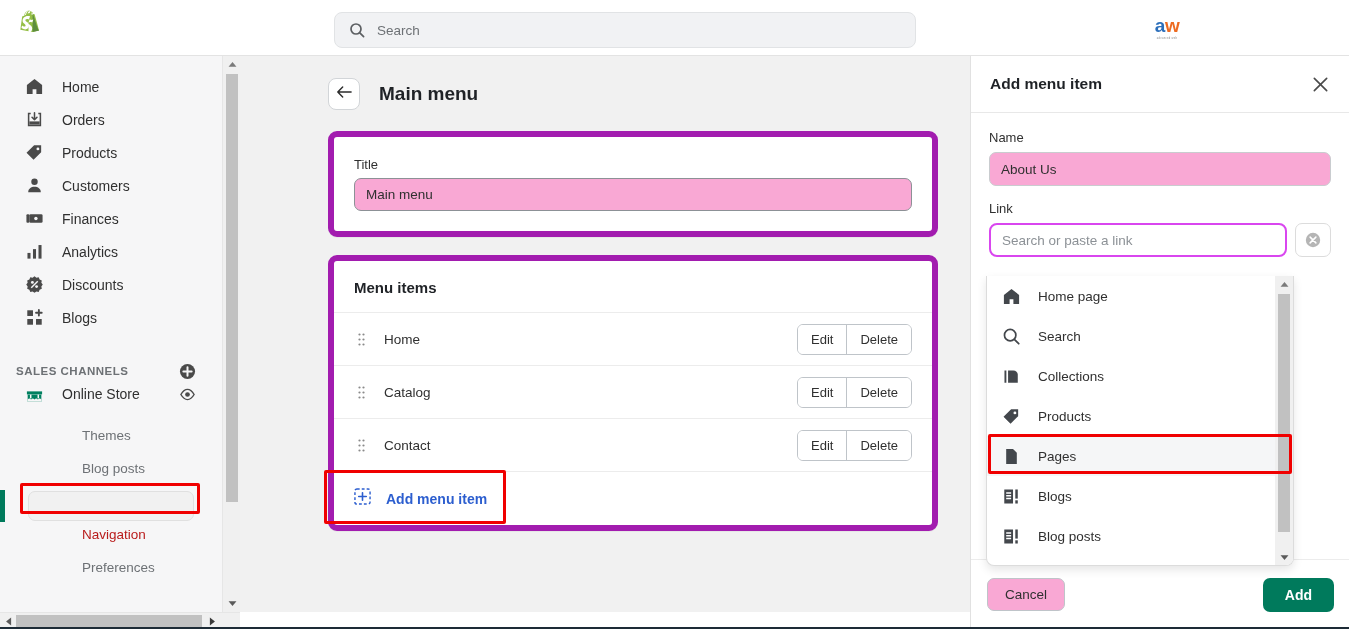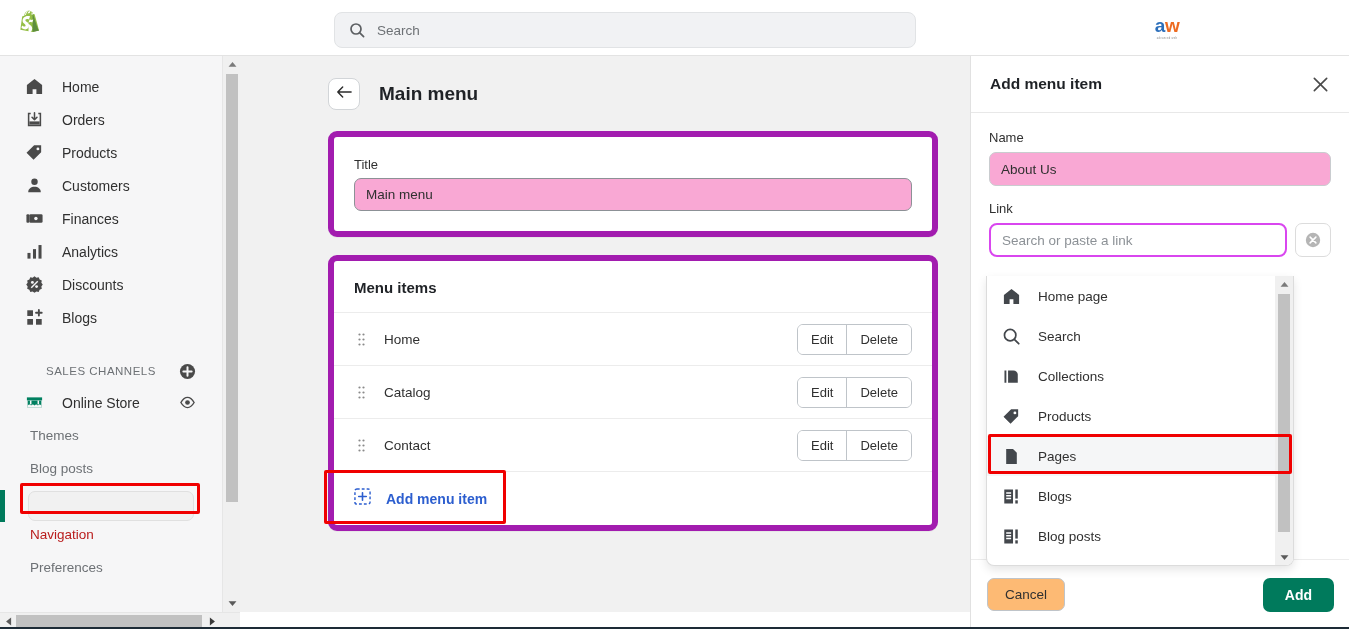--- a/index.html
+++ b/index.html
@@ -45,33 +45,33 @@
   }
   .nav-item .lbl { line-height: 1; }
   .ico { width: 20px; height: 20px; display: inline-flex; align-items: center; justify-content: center; flex: 0 0 20px; }
   .ico svg { display: block; }
 
   .section-head {
     display: flex; align-items: center; justify-content: space-between;
     padding: 0 26px 0 16px; height: 30px; margin-top: 22px;
   }
   .section-head .st {
-    font-size: 11.5px; color: #6d7175; letter-spacing: .5px; font-weight: 400; margin-left: 30px;
+    font-size: 11.5px; color: #6d7175; letter-spacing: .5px; font-weight: 700;
   }
   .round-plus { width: 17px; height: 17px; cursor: pointer; }
 
   .channel-row {
-    display: flex; align-items: center; height: 33px; padding: 0 26px 0 24px; gap: 18px;
+    display: flex; height: 33px; padding: 0 26px 0 24px; gap: 18px;
     font-size: 14px; color: #303030; cursor: pointer;
   }
   .channel-row .lbl { flex: 1; }
   .eye { width: 17px; height: 17px; cursor: pointer; }
 
   .subnav-item {
-    height: 33px; display: flex; align-items: center; padding-left: 30px;
+    height: 33px; display: flex; align-items: center; padding-left: 82px;
     font-size: 13.5px; color: #6d7175; cursor: pointer; text-align: center;
   }
   .subnav-item.active {
     color: #b91c1c; font-weight: 400;
   }
   .active-pill {
     position: absolute; left: 28px; top: 491px; width: 166px; height: 30px;
     background: #f1f1f1; border: 1px solid #e0e0e0; border-radius: 7px;
   }
   .active-leftbar {
@@ -198,21 +198,21 @@
   .dd-scroll .thumb {
     position: absolute; left: 3px; top: 18px; width: 12px; height: 238px; background: #c1c1c1;
   }
 
   .panel-footer {
     position: absolute; left: 0; bottom: 0; width: 379px; height: 70px;
     background: #fff; border-top: 1px solid #ececec;
     display: flex; align-items: center; justify-content: space-between; padding: 0 16px;
   }
   .btn-cancel {
-    height: 33px; padding: 0 17px; background: #fdba74; border: 1px solid #bfc4c9;
+    height: 33px; padding: 0 17px; background: #f9a8d4; border: 1px solid #bfc4c9;
     border-radius: 7px; font-family: inherit; font-size: 13.5px; color: #303030; cursor: pointer;
   }
   .btn-add {
     height: 34px; padding: 0 22px; background: #007a5c; border: none;
     border-radius: 7px; font-family: inherit; font-size: 14px; font-weight: 600;
     color: #fff; cursor: pointer;
   }
 </style>
 </head>
 <body>

